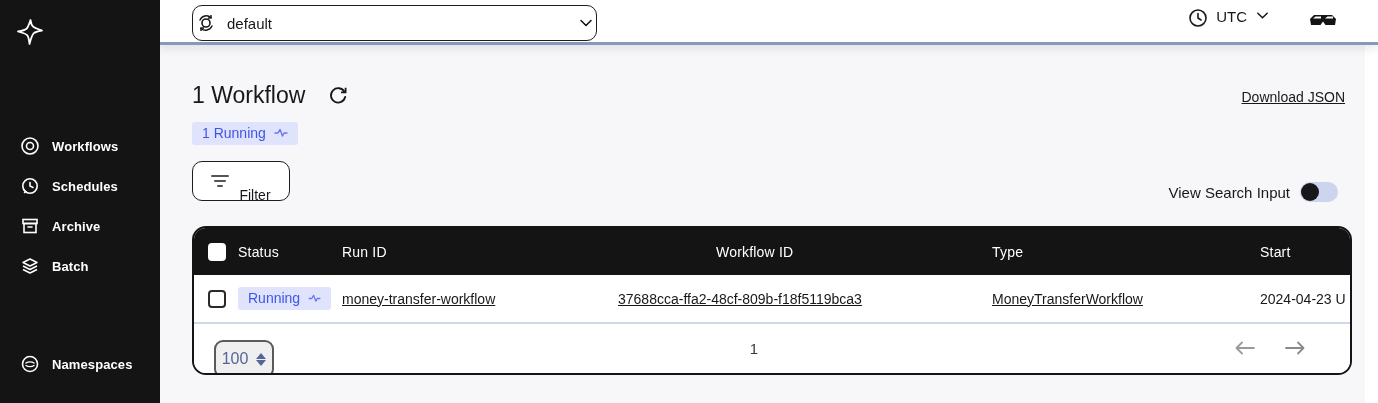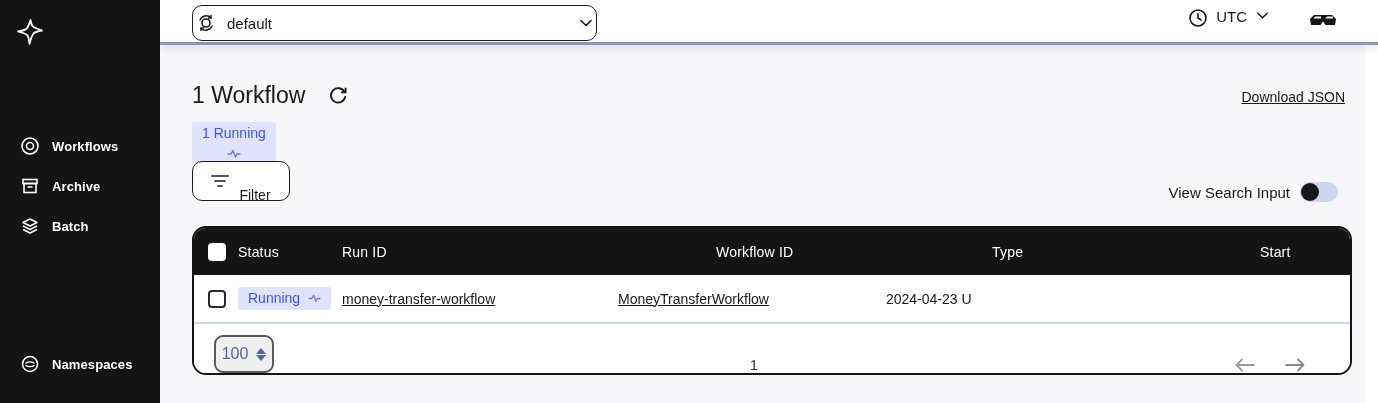--- a/index.html
+++ b/index.html
@@ -25,21 +25,21 @@
   .tz { position:absolute; right:108px; top:8px; display:flex; align-items:flex-start; gap:8px; cursor:pointer; }
   .tz .tz-lbl { font-size:15px; color:#18181b; }
   .labs { position:absolute; right:40px; top:11px; cursor:pointer; }
 
   
   .heading-row { position:absolute; left:192px; top:82px; display:flex; align-items:center; gap:22px; }
   .heading { font-size:23px; font-weight:500; color:#18181b; }
   .refresh { cursor:pointer; display:flex; }
   .badge { display:inline-flex; align-items:center; gap:8px; background:#dfe3fc; color:#4154e8;
            font-size:14px; padding:3px 10px 4px 10px; border-radius:3px; }
-  .count-badge { position:absolute; left:192px; top:122px;flex-direction:column; }
+  .count-badge { position:absolute; left:192px; top:122px; }
   .download { position:absolute; right:33px; top:89px; font-size:14px; color:#18181b;
               text-decoration:underline; cursor:pointer; }
 
   
   .filter-btn { position:absolute; left:192px; top:161px; height:40px; min-width:98px; background:#fff;
                 border:1.5px solid #1d1d1f; border-radius:10px; display:inline-flex; align-items:center;
                 justify-content:center; gap:10px; padding:0 18px; cursor:pointer; }
   .filter-btn .lbl { font-size:14px; color:#18181b;margin-top:28px; }
   .toggle-row { position:absolute; right:40px; top:170px; display:flex; align-items:center; gap:10px;margin-top:12px; }
   .toggle-row .lbl { font-size:15px; color:#18181b; }
@@ -56,21 +56,21 @@
   .col-wfid { width:276px; flex:none; }
   .col-runid { width:374px; flex:none; }
   .col-type { width:268px; flex:none; }
   .col-start { flex:1; white-space:nowrap; overflow:hidden; }
   .thead .hc { font-size:14px; font-weight:500; letter-spacing:.2px; }
   .cb { width:18px; height:18px; border-radius:4px; cursor:pointer; }
   .cb.header { background:#fff; }
   .cb.row { background:#fff; border:2px solid #2a2a2a; }
   .tlink { font-size:14px; color:#18181b; text-decoration:underline; cursor:pointer; white-space:nowrap; }
   .tcell-text { font-size:14px; color:#18181b; white-space:nowrap; }
-  .tfoot { display:flex; align-items:flex-end; height:51px; border-top:2px solid #ccd9ea; background:#fff; padding:0 20px; }
+  .tfoot { display:flex; align-items:flex-start; height:51px; border-top:2px solid #ccd9ea; background:#fff; padding:16px 20px; }
   .psize { width:60px; height:38px; background:#efefef; border:2px solid #5a5a5a; border-radius:9px;
            display:flex; align-items:center; justify-content:center; gap:8px; cursor:pointer;
            color:#55659a; font-size:16px; }
   .spin { display:flex; flex-direction:column; gap:1px; }
   .spin .t { width:0; height:0; border-left:5px solid transparent; border-right:5px solid transparent; }
   .spin .up { border-bottom:6px solid #55659a; }
   .spin .dn { border-top:6px solid #55659a; }
   .pageno { flex:1; text-align:center; font-size:15px; color:#3a3a3a; }
   .pager { display:flex; align-items:center; gap:28px; margin-right:24px; }
   .pager .arrow { cursor:pointer; display:flex; }
@@ -94,20 +94,30 @@
           <svg width="20" height="20" viewBox="0 0 20 20" fill="none">
             <circle cx="10" cy="10" r="8" stroke="#fff" stroke-width="1.6"></circle>
             <circle cx="10" cy="10" r="3.5" stroke="#fff" stroke-width="1.6"></circle>
           </svg>
         </span>
         <span class="lbl">Workflows</span>
       </div>
       <div class="nav-item">
         <span class="ic">
           <svg width="20" height="20" viewBox="0 0 20 20" fill="none">
+            <circle cx="10" cy="10" r="7.2" stroke="#fff" stroke-width="1.6"></circle>
+            <path d="M10 6.5 V10 L13 11.5" stroke="#fff" stroke-width="1.6" stroke-linecap="round"></path>
+            <path d="M3.5 14 L6 15.5 L4 17" stroke="#fff" stroke-width="1.4" fill="none"></path>
+          </svg>
+        </span>
+        <span class="lbl">Schedules</span>
+      </div>
+      <div class="nav-item">
+        <span class="ic">
+          <svg width="20" height="20" viewBox="0 0 20 20" fill="none">
             <rect x="3" y="3.5" width="14" height="4" stroke="#fff" stroke-width="1.6"></rect>
             <rect x="4" y="7.5" width="12" height="9" stroke="#fff" stroke-width="1.6"></rect>
             <path d="M8 11 H12" stroke="#fff" stroke-width="1.6" stroke-linecap="round"></path>
           </svg>
         </span>
         <span class="lbl">Archive</span>
       </div>
       <div class="nav-item">
         <span class="ic">
           <svg width="20" height="20" viewBox="0 0 20 20" fill="none">
@@ -234,20 +244,21 @@
         <span class="badge">
           <span>Running</span>
           <span style="display:flex;opacity:.75;">
             <svg width="13" height="9" viewBox="0 0 14 10" fill="none">
                 <path d="M1 5 H4 L6 1.5 L8.5 8 L10 5 H13" stroke="#4154e8" stroke-width="1.4" stroke-linecap="round" stroke-linejoin="round"></path>
               </svg>
           </span>
         </span>
       </div>
       <div class="col-wfid"><a class="tlink">money-transfer-workflow</a></div>
+      <div class="col-runid"><a class="tlink">37688cca-ffa2-48cf-809b-f18f5119bca3</a></div>
       <div class="col-type"><a class="tlink">MoneyTransferWorkflow</a></div>
       <div class="col-start"><span class="tcell-text">2024-04-23 U</span></div>
     </div>
 
     <div class="tfoot">
       <div class="psize">
         <span>100</span>
         <span class="spin">
           <span class="t up"></span>
             <span class="t dn"></span>

